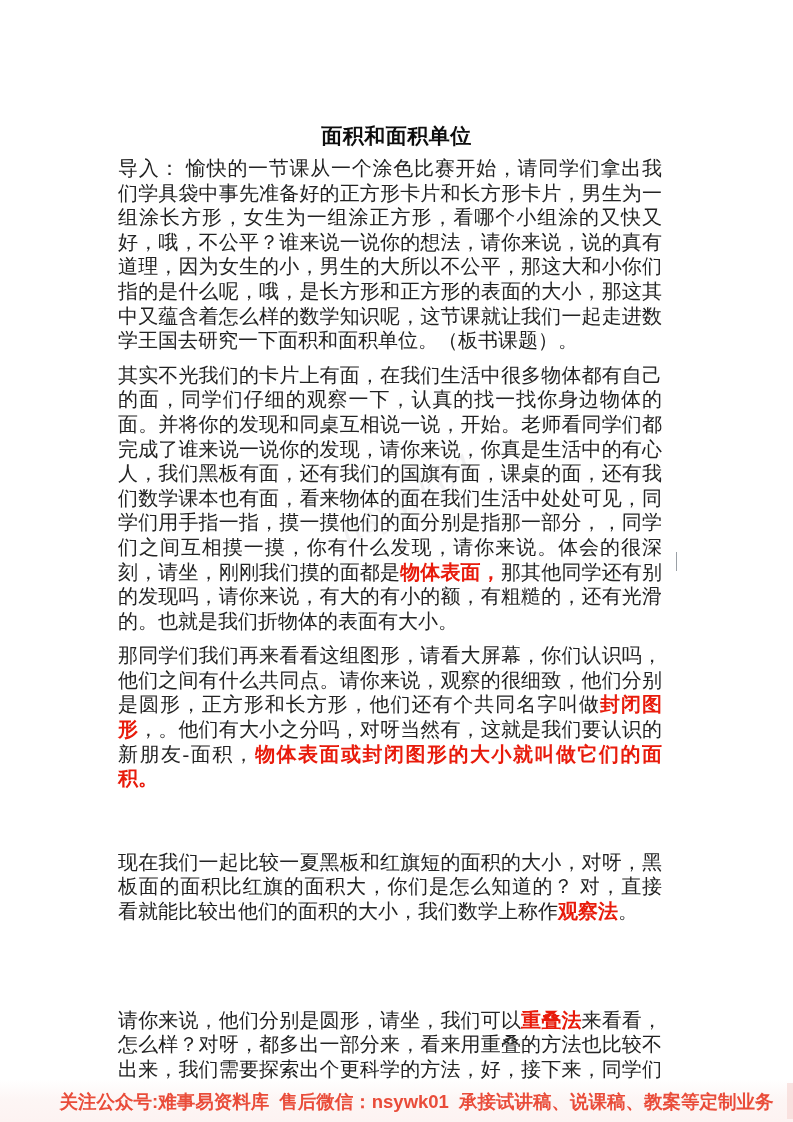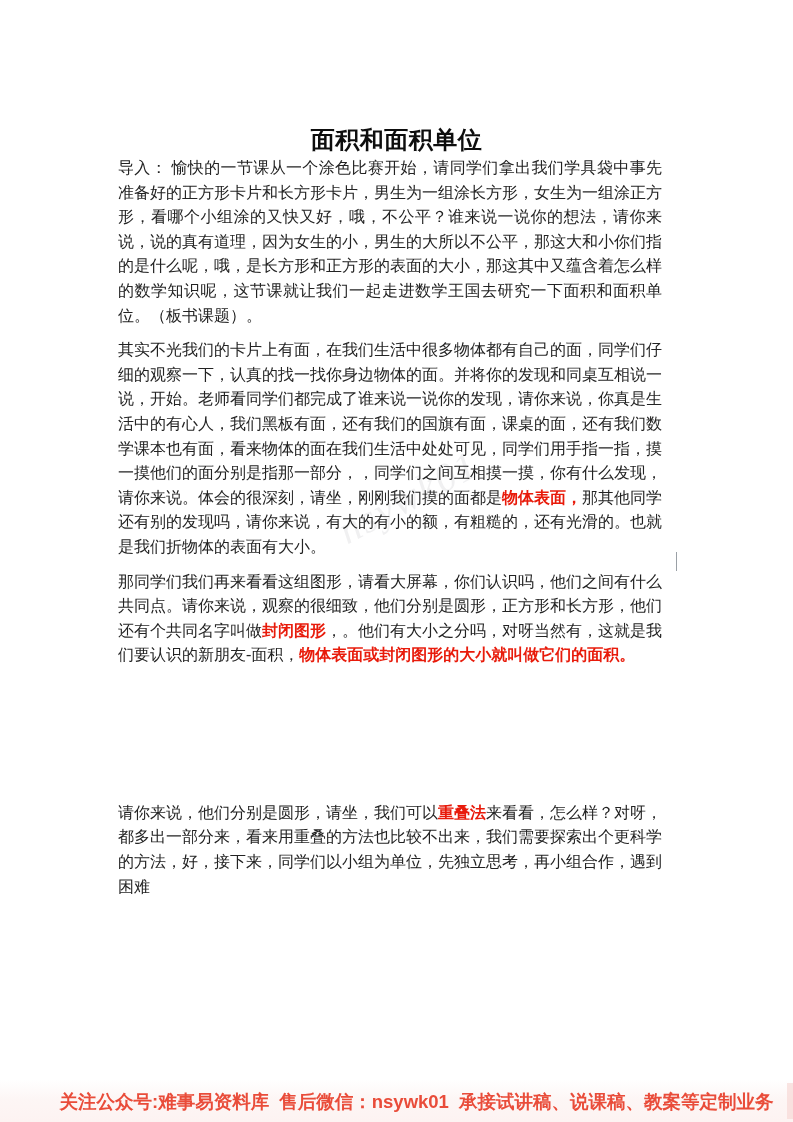--- a/index.html
+++ b/index.html
@@ -43,38 +43,38 @@
     user-select: none;
   }
 
   
   .doc-title {
     position: absolute;
     left: 0;
     top: 108px;
     width: 793px;
     text-align: center;
-    font-size: 24px;
+    font-size: 21px;
     font-weight: bold;
     letter-spacing: 0.5px;
     color: #0d0d0d;
     font-family: "Liberation Serif", "DejaVu Serif", serif;
   }
 
   
   .body-col {
     position: absolute;
     left: 118px;
     top: 156px;
     width: 560px;
   }
 
   p.para {
     margin: 0 16px 10px 0;
-    font-size: 16px;
+    font-size: 20px;
     line-height: 24.6px;
     text-align: justify;
     text-justify: inter-ideograph;
     color: #232323;
     word-break: break-all;
   }
   p.para:last-child { margin-bottom: 0; }
 
   .spacer-lg { height: 49px; }
   .spacer-xl { height: 74px; }
@@ -156,20 +156,23 @@
       <span>其实不光我们的卡片上有面，在我们生活中很多物体都有自己的面，同学们仔细的观察一下，认真的找一找你身边物体的面。并将你的发现和同桌互相说一说，开始。老师看同学们都完成了谁来说一说你的发现，请你来说，你真是生活中的有心人，我们黑板有面，还有我们的国旗有面，课桌的面，还有我们数学课本也有面，看来物体的面在我们生活中处处可见，同学们用手指一指，摸一摸他们的面分别是指那一部分，，同学们之间互相摸一摸，你有什么发现，请你来说。体会的很深刻，请坐，刚刚我们摸的面都是</span><span class="hl">物体表面，</span><span>那其他同学还有别的发现吗，请你来说，有大的有小的额，有粗糙的，还有光滑的。也就是我们折物体的表面有大小。</span>
     </p>
 
     <p class="para">
       <span>那同学们我们再来看看这组图形，请看大屏幕，你们认识吗，他们之间有什么共同点。请你来说，观察的很细致，他们分别是圆形，正方形和长方形，他们还有个共同名字叫做</span><span class="hl">封闭图形</span><span>，。他们有大小之分吗，对呀当然有，这就是我们要认识的新朋友-面积，</span><span class="hl-line">物体表面或封闭图形的大小就叫做它们的面积。</span>
     </p>
 
     <div class="spacer-lg"></div>
 
 
+    <p class="para">
+      <span>现在我们一起比较一夏黑板和红旗短的面积的大小，对呀，黑板面的面积比红旗的面积大，你们是怎么知道的？ 对，直接看就能比较出他们的面积的大小，我们数学上称作</span><span class="hl">观察法</span><span>。</span>
+    </p>
 
     <div class="spacer-xl"></div>
 
 
     <p class="para">
       <span>请你来说，他们分别是圆形，请坐，我们可以</span><span class="hl">重叠法</span><span>来看看，怎么样？对呀，都多出一部分来，看来用重叠的方法也比较不出来，我们需要探索出个更科学的方法，好，接下来，同学们以小组为单位，先独立思考，再小组合作，遇到困难</span>
     </p>
 
   </div>
 

